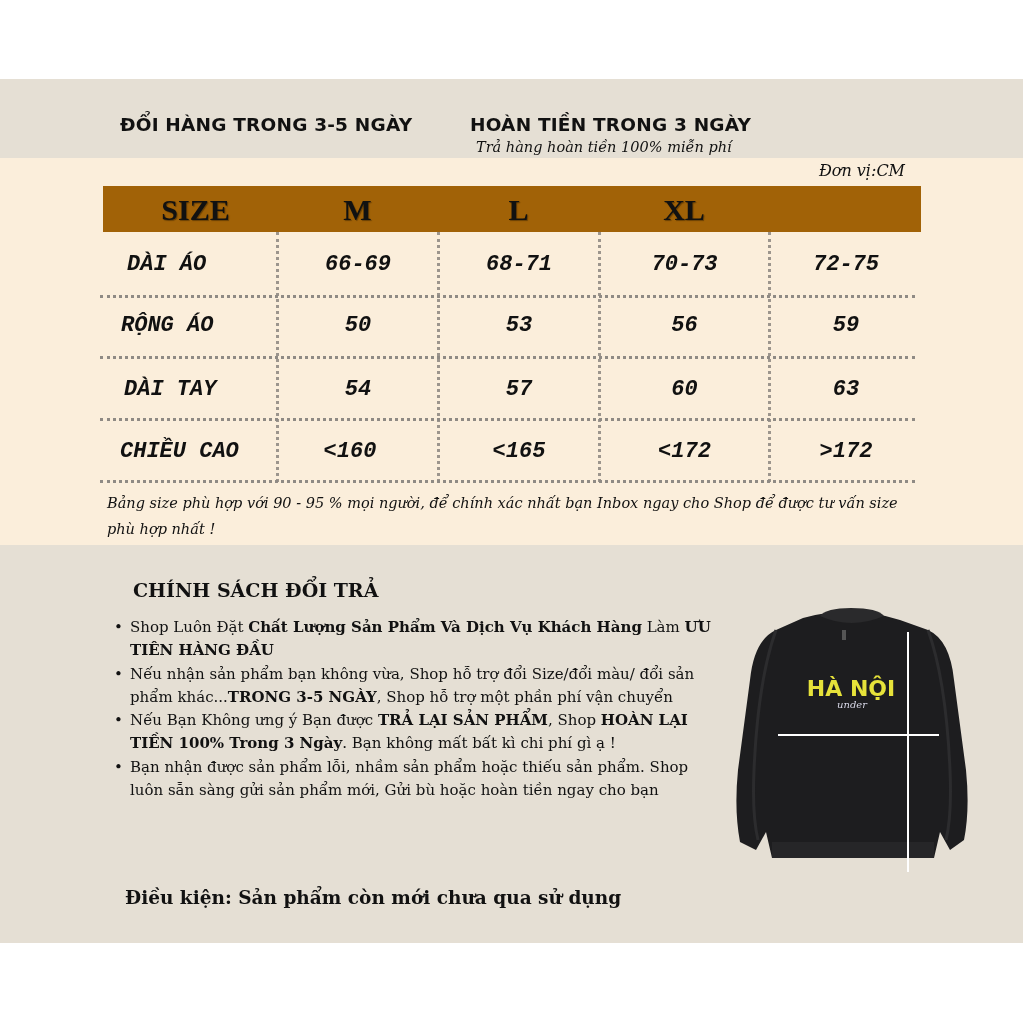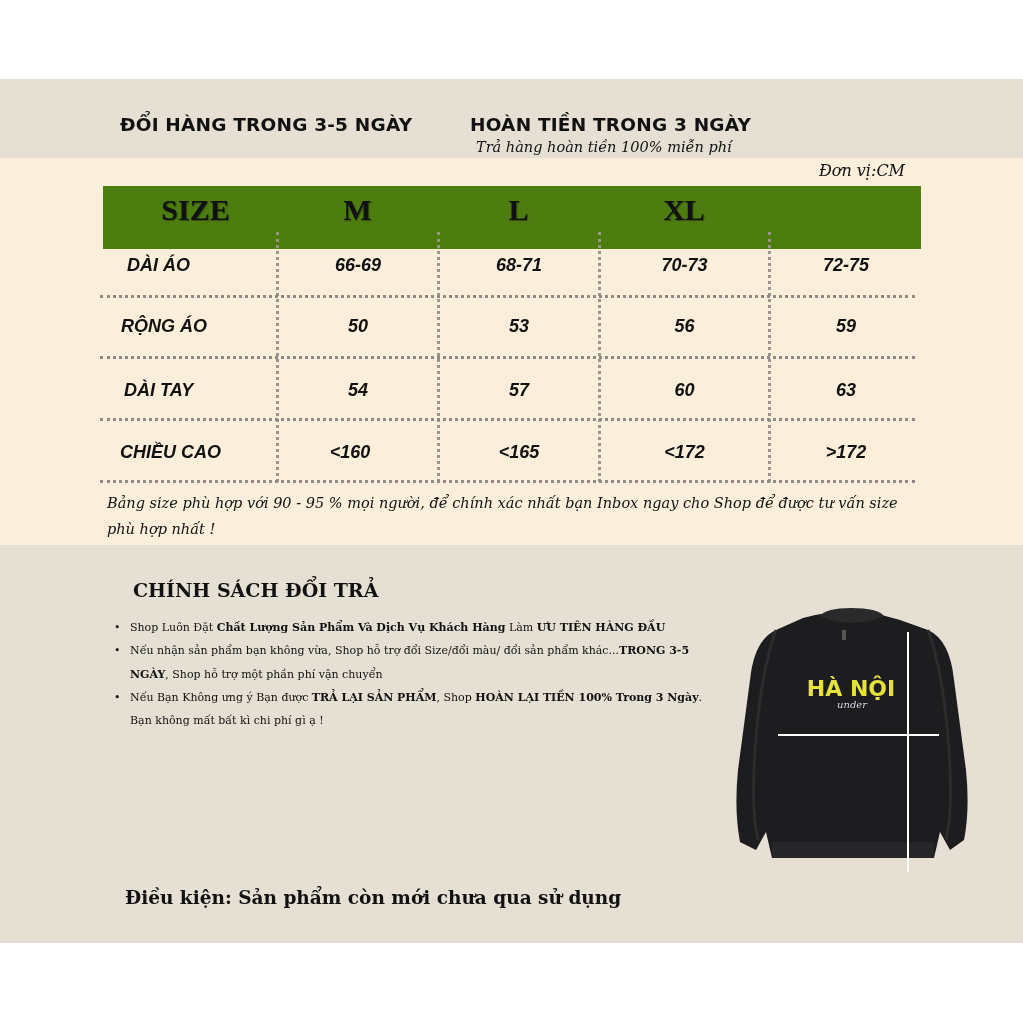--- a/index.html
+++ b/index.html
@@ -12,33 +12,33 @@
   .promo { position:absolute; top:88px; }
   .promo .title { font-family:"DejaVu Sans", sans-serif; font-weight:bold; font-size:18.5px; letter-spacing:0.2px; white-space:nowrap;margin-top:26px; }
   .promo .sub { font-family:"DejaVu Serif", serif; font-style:italic; font-size:14.5px; margin-top:4px; white-space:nowrap; }
   #promo-exchange { left:120px; }
   #promo-exchange .sub { margin-left:8px; }
   #promo-refund { left:470px; }
   #promo-refund .sub { margin-left:6px; }
 
   #unit-label { position:absolute; right:118px; top:161px; font-style:italic; font-size:16px; }
 
-  #size-header { position:absolute; left:103px; top:186px; width:818px; height:63px; background:#4d7c0f; }
+  #size-header { position:absolute; left:103px; top:186px; width:818px; height:46px; background:#a16207; }
   .hcell { position:absolute; top:0; height:46px; line-height:48px; font-family:"Liberation Serif", serif; font-weight:bold; font-size:30px; text-align:center; text-shadow:1px 1px 1px rgba(0,0,0,0.35); }
 
   .vline { position:absolute; top:232px; height:250px; width:0; border-left:3px dotted #9c958d; }
   .hline { position:absolute; left:100px; width:815px; height:0; border-top:3px dotted #8f8a84; }
 
-  .rcell { position:absolute; height:30px; line-height:30px; font-family:Liberation Sans, sans-serif; font-weight:bold; font-style:italic; font-size:18px; text-align:center; }
+  .rcell { position:absolute; height:30px; line-height:30px; font-family:Liberation Mono, monospace; font-weight:bold; font-style:italic; font-size:22px; text-align:center; }
   .rlabel { text-align:left; }
 
   #size-note { position:absolute; left:107px; top:490px; width:810px; font-style:italic; font-size:14.5px; line-height:26px; }
 
   #policy-title { position:absolute; left:133px; top:579px; font-weight:bold; font-size:19px; }
-  #policy-list { position:absolute; left:110px; top:616px; width:610px; margin:0; padding:0; list-style:none; font-size:11px; line-height:23.3px; }
+  #policy-list { position:absolute; left:110px; top:616px; width:610px; margin:0; padding:0; list-style:none; font-size:15px; line-height:23.3px; }
   #policy-list li { position:relative; padding-left:20px; }
   #policy-list li::before { content:"•"; position:absolute; left:4px; top:0; }
   #policy-list b { font-weight:bold; }
   #policy-condition { position:absolute; left:125px; top:887px; font-weight:bold; font-size:18.5px; }
 
   #product-image { position:absolute; left:728px; top:600px; width:246px; height:272px; }
 </style>
 </head>
 <body>
 
@@ -106,20 +106,21 @@
 </div>
 
 <div id="size-note">Bảng size phù hợp với 90 - 95 % mọi người, để chính xác nhất bạn Inbox ngay cho Shop để được tư vấn size phù hợp nhất !</div>
 
 <div id="policy-title">CHÍNH SÁCH ĐỔI TRẢ</div>
 
 <ul id="policy-list">
   <li><span>Shop Luôn Đặt </span><b>Chất Lượng Sản Phẩm Và Dịch Vụ Khách Hàng</b><span> Làm </span><b>ƯU TIÊN HÀNG ĐẦU</b></li>
   <li><span>Nếu nhận sản phẩm bạn không vừa, Shop hỗ trợ đổi Size/đổi màu/ đổi sản phẩm khác...</span><b>TRONG 3-5 NGÀY</b><span>, Shop hỗ trợ một phần phí vận chuyển</span></li>
   <li><span>Nếu Bạn Không ưng ý Bạn được </span><b>TRẢ LẠI SẢN PHẨM</b><span>, Shop </span><b>HOÀN LẠI TIỀN 100% Trong 3 Ngày</b><span>. Bạn không mất bất kì chi phí gì ạ !</span></li>
+  <li><span>Bạn nhận được sản phẩm lỗi, nhầm sản phẩm hoặc thiếu sản phẩm. Shop luôn sẵn sàng gửi sản phẩm mới, Gửi bù hoặc hoàn tiền ngay cho bạn</span></li>
 </ul>
 
 <div id="policy-condition">Điều kiện: Sản phẩm còn mới chưa qua sử dụng</div>
 
 <svg id="product-image" viewBox="0 0 246 272" xmlns="http://www.w3.org/2000/svg">
 
   <path d="M75 18 Q123 4 172 20 L200 30 Q222 40 226 80 L238 170 Q242 210 236 240 L222 250 L212 232 L206 258 L44 258 L38 232 L28 250 L12 242 Q6 210 10 170 L22 80 Q26 40 48 30 Z" fill="#1d1d1f"></path>
 
   <path d="M92 16 Q123 30 156 16 Q150 8 123 8 Q98 8 92 16 Z" fill="#2a2a2c"></path>
 

